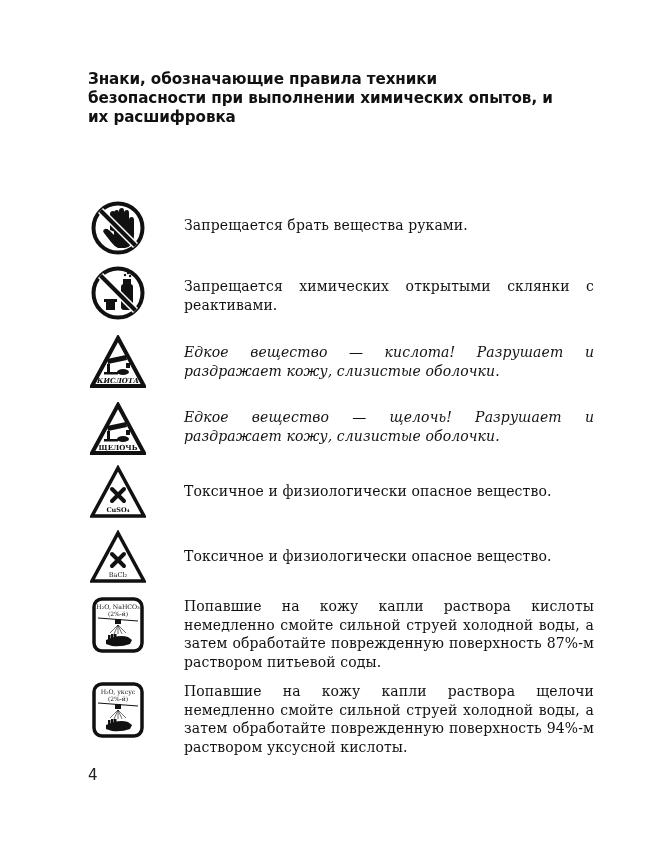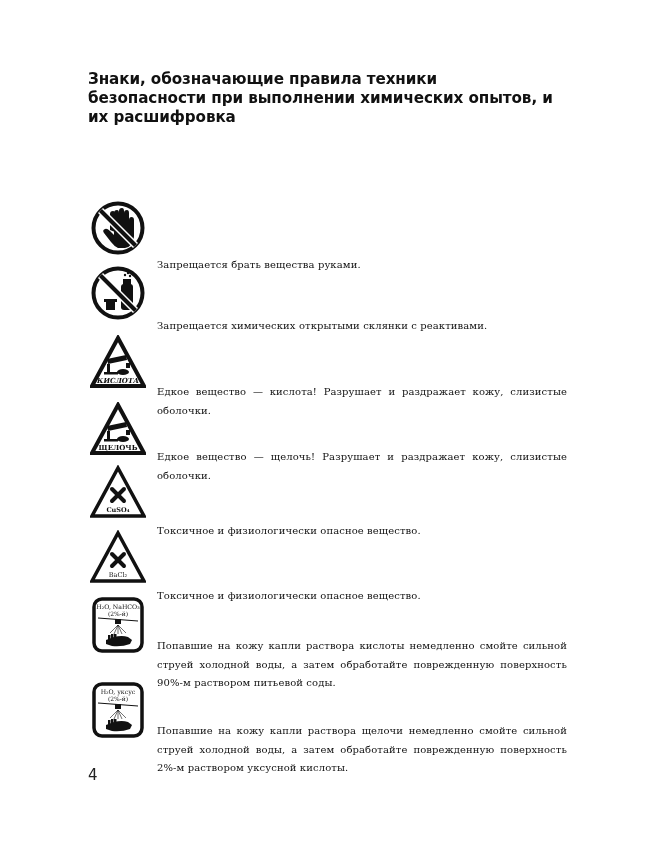--- a/index.html
+++ b/index.html
@@ -36,29 +36,28 @@
       width: 56px;
       height: 56px;
     }
     .icon svg {
       width: 100%;
       height: 100%;
       display: block;
     }
     .desc {
       position: absolute;
-      left: 69px;
+      left: 96px;
       width: 410px;
       font-family: "DejaVu Serif", serif;
-      font-size: 10px;
+      font-size: 14px;
       line-height: 18.5px;
       text-align: justify;
       letter-spacing: 0.1px;
       hyphens: manual;
-      margin-top: 40px;
     }
     .page-number {
       position: absolute;
       left: 88px;
       top: 766px;
       font-family: "DejaVu Sans", sans-serif;
       font-size: 15px;
       color: #222;
     }
   </style>
@@ -103,36 +102,36 @@
     <svg viewBox="0 0 56 56">
       <path d="M28 3 L54 51 L2 51 Z" fill="#fff" stroke="#111" stroke-width="4" stroke-linejoin="miter"></path>
       <path d="M17 24 L36 20 L37 25 L18 29 Z" fill="#111"></path>
       <rect x="17" y="29" width="3" height="8" fill="#111"></rect>
       <rect x="14" y="37" width="14" height="2.5" fill="#111"></rect>
       <ellipse cx="33" cy="37" rx="6" ry="3" fill="#111"></ellipse>
       <rect x="36" y="28" width="4" height="5" fill="#111"></rect>
       <text x="28" y="48" text-anchor="middle" font-family="DejaVu Serif, serif" font-size="7" font-weight="bold" fill="#111">КИСЛОТА</text>
     </svg>
   </div>
-  <div class="desc" style="top:8px;">Едкое вещество — кислота! Разрушает и раздражает кожу, слизистые оболочки.</div>
+  <div class="desc" style="top:8px;font-style:italic;">Едкое вещество — кислота! Разрушает и раздражает кожу, слизистые оболочки.</div>
 </div>
 
 <div class="row" style="top:400px;">
   <div class="icon" style="top:2px;">
     <svg viewBox="0 0 56 56">
       <path d="M28 3 L54 51 L2 51 Z" fill="#fff" stroke="#111" stroke-width="4" stroke-linejoin="miter"></path>
       <path d="M17 24 L36 20 L37 25 L18 29 Z" fill="#111"></path>
       <rect x="17" y="29" width="3" height="8" fill="#111"></rect>
       <rect x="14" y="37" width="14" height="2.5" fill="#111"></rect>
       <ellipse cx="33" cy="37" rx="6" ry="3" fill="#111"></ellipse>
       <rect x="36" y="28" width="4" height="5" fill="#111"></rect>
       <text x="28" y="48" text-anchor="middle" font-family="DejaVu Serif, serif" font-size="7" font-weight="bold" fill="#111">ЩЕЛОЧЬ</text>
     </svg>
   </div>
-  <div class="desc" style="top:8px;">Едкое вещество — щелочь! Разрушает и раздражает кожу, слизистые оболочки.</div>
+  <div class="desc" style="top:8px;font-style:italic;">Едкое вещество — щелочь! Разрушает и раздражает кожу, слизистые оболочки.</div>
 </div>
 
 <div class="row" style="top:465px;">
   <div class="icon" style="top:0px;font-weight:bold;">
     <svg viewBox="0 0 56 56">
       <path d="M28 3 L54 51 L2 51 Z" fill="#fff" stroke="#111" stroke-width="3.5" stroke-linejoin="miter"></path>
       <line x1="22" y1="24" x2="34" y2="36" stroke="#111" stroke-width="4" stroke-linecap="round"></line>
       <line x1="34" y1="24" x2="22" y2="36" stroke="#111" stroke-width="4" stroke-linecap="round"></line>
       <text x="28" y="47" text-anchor="middle" font-family="DejaVu Serif, serif" font-size="6.5" fill="#111">CuSO₄</text>
     </svg>
@@ -164,21 +163,21 @@
       <line x1="26" y1="28" x2="22" y2="37" stroke="#111" stroke-width="0.6"></line>
       <line x1="26" y1="28" x2="26" y2="37" stroke="#111" stroke-width="0.6"></line>
       <line x1="26" y1="28" x2="30" y2="37" stroke="#111" stroke-width="0.6"></line>
       <line x1="26" y1="28" x2="34" y2="36" stroke="#111" stroke-width="0.6"></line>
       <path d="M14 43 L22 40 Q30 38 36 40 L40 43 L38 47 Q30 50 20 49 L14 47 Z" fill="#111"></path>
       <rect x="16" y="38" width="2.5" height="6" fill="#111"></rect>
       <rect x="19" y="37" width="2.5" height="6" fill="#111"></rect>
       <rect x="22" y="37" width="2.5" height="5" fill="#111"></rect>
     </svg>
   </div>
-  <div class="desc" style="top:0px;">Попавшие на кожу капли раствора кислоты немедлен­но смойте сильной струей холодной воды, а затем обра­ботайте поврежденную поверхность 90%-м раствором питьевой соды.</div>
+  <div class="desc" style="top:0px;">Попавшие на кожу капли раствора кислоты немедлен­но смойте сильной струей холодной воды, а затем обра­ботайте поврежденную поверхность 87%-м раствором питьевой соды.</div>
 </div>
 
 <div class="row" style="top:682px;">
   <div class="icon" style="top:0px; left:4px; width:52px; height:56px;">
     <svg viewBox="0 0 52 56">
       <rect x="2" y="2" width="48" height="52" rx="8" fill="#fff" stroke="#111" stroke-width="3.5"></rect>
       <text x="26" y="12" text-anchor="middle" font-family="DejaVu Serif, serif" font-size="6.2" fill="#111">H₂O, уксус</text>
       <text x="26" y="19" text-anchor="middle" font-family="DejaVu Serif, serif" font-size="6" fill="#111">(2%-й)</text>
       <line x1="6" y1="21" x2="46" y2="24" stroke="#111" stroke-width="1"></line>
       <rect x="23" y="22" width="6" height="5" fill="#111"></rect>
@@ -186,16 +185,16 @@
       <line x1="26" y1="28" x2="22" y2="37" stroke="#111" stroke-width="0.6"></line>
       <line x1="26" y1="28" x2="26" y2="37" stroke="#111" stroke-width="0.6"></line>
       <line x1="26" y1="28" x2="30" y2="37" stroke="#111" stroke-width="0.6"></line>
       <line x1="26" y1="28" x2="34" y2="36" stroke="#111" stroke-width="0.6"></line>
       <path d="M14 43 L22 40 Q30 38 36 40 L40 43 L38 47 Q30 50 20 49 L14 47 Z" fill="#111"></path>
       <rect x="16" y="38" width="2.5" height="6" fill="#111"></rect>
       <rect x="19" y="37" width="2.5" height="6" fill="#111"></rect>
       <rect x="22" y="37" width="2.5" height="5" fill="#111"></rect>
     </svg>
   </div>
-  <div class="desc" style="top:0px;">Попавшие на кожу капли раствора щелочи немедленно смойте сильной струей холодной воды, а затем обрабо­тайте поврежденную поверхность 2%-м раствором ук­сусной кислоты.</div>
+  <div class="desc" style="top:0px;">Попавшие на кожу капли раствора щелочи немедленно смойте сильной струей холодной воды, а затем обрабо­тайте поврежденную поверхность 94%-м раствором ук­сусной кислоты.</div>
 </div>
 
 <div class="page-number">4</div>
 
 </body></html>

